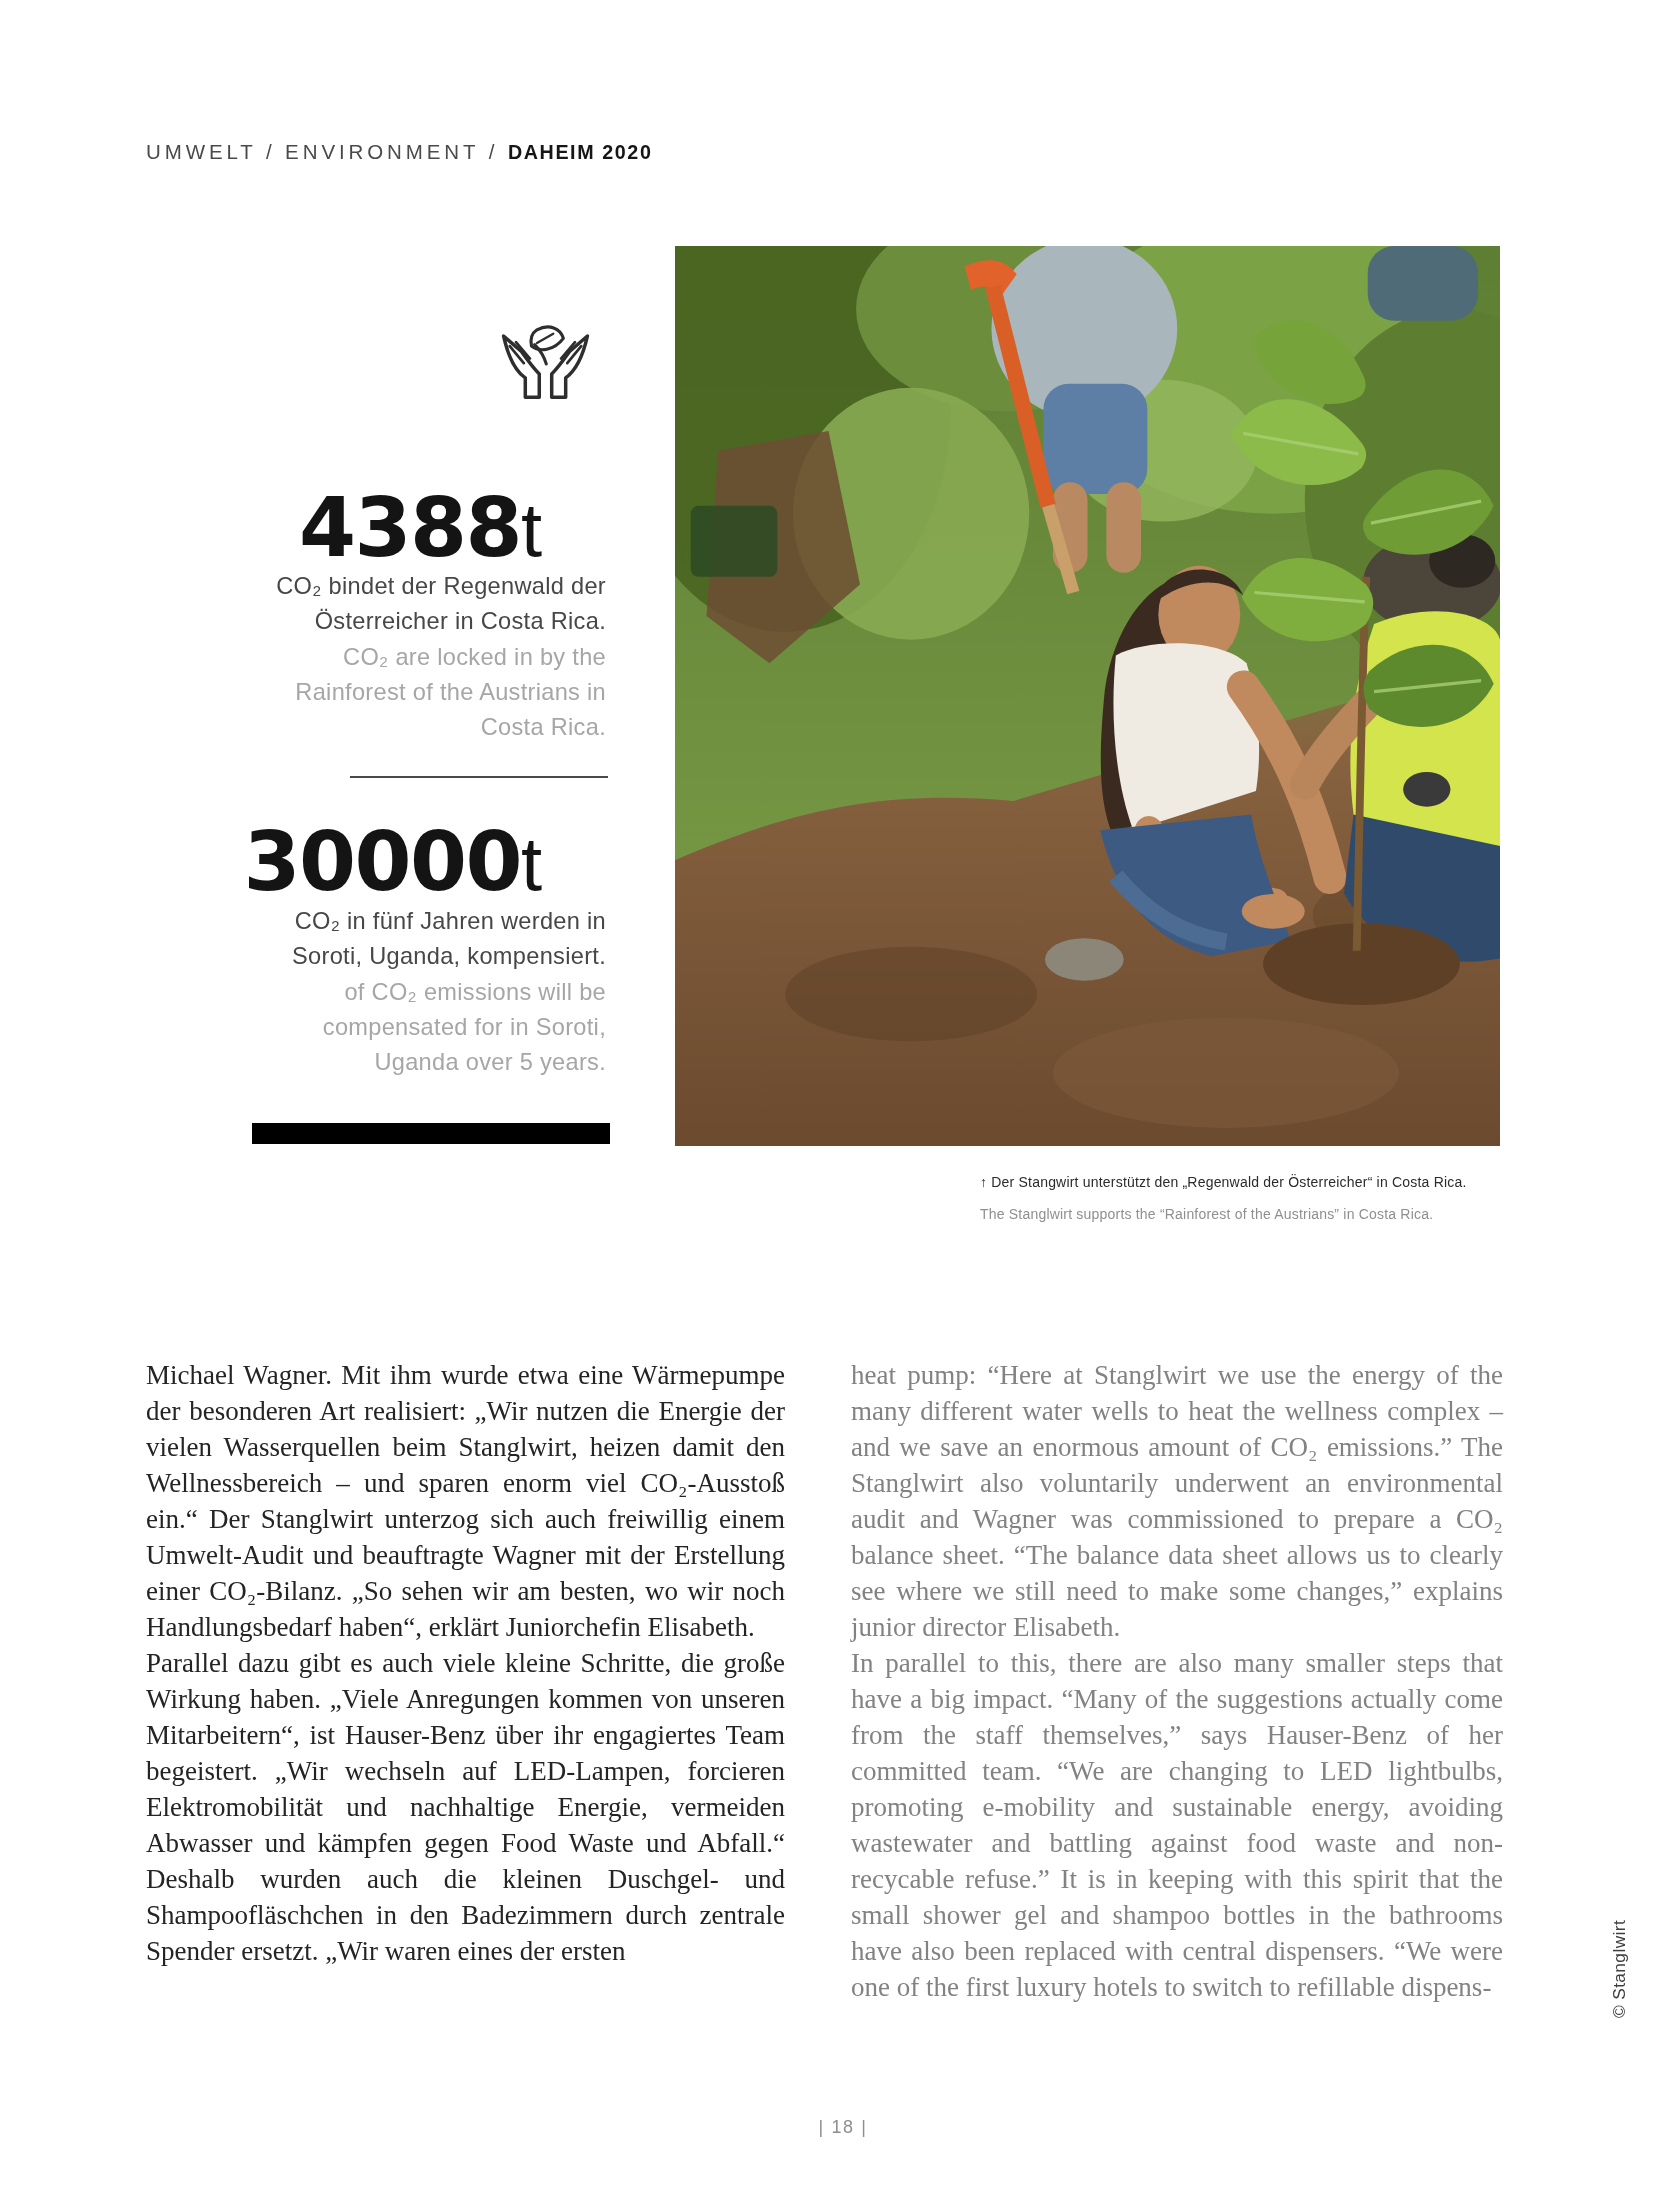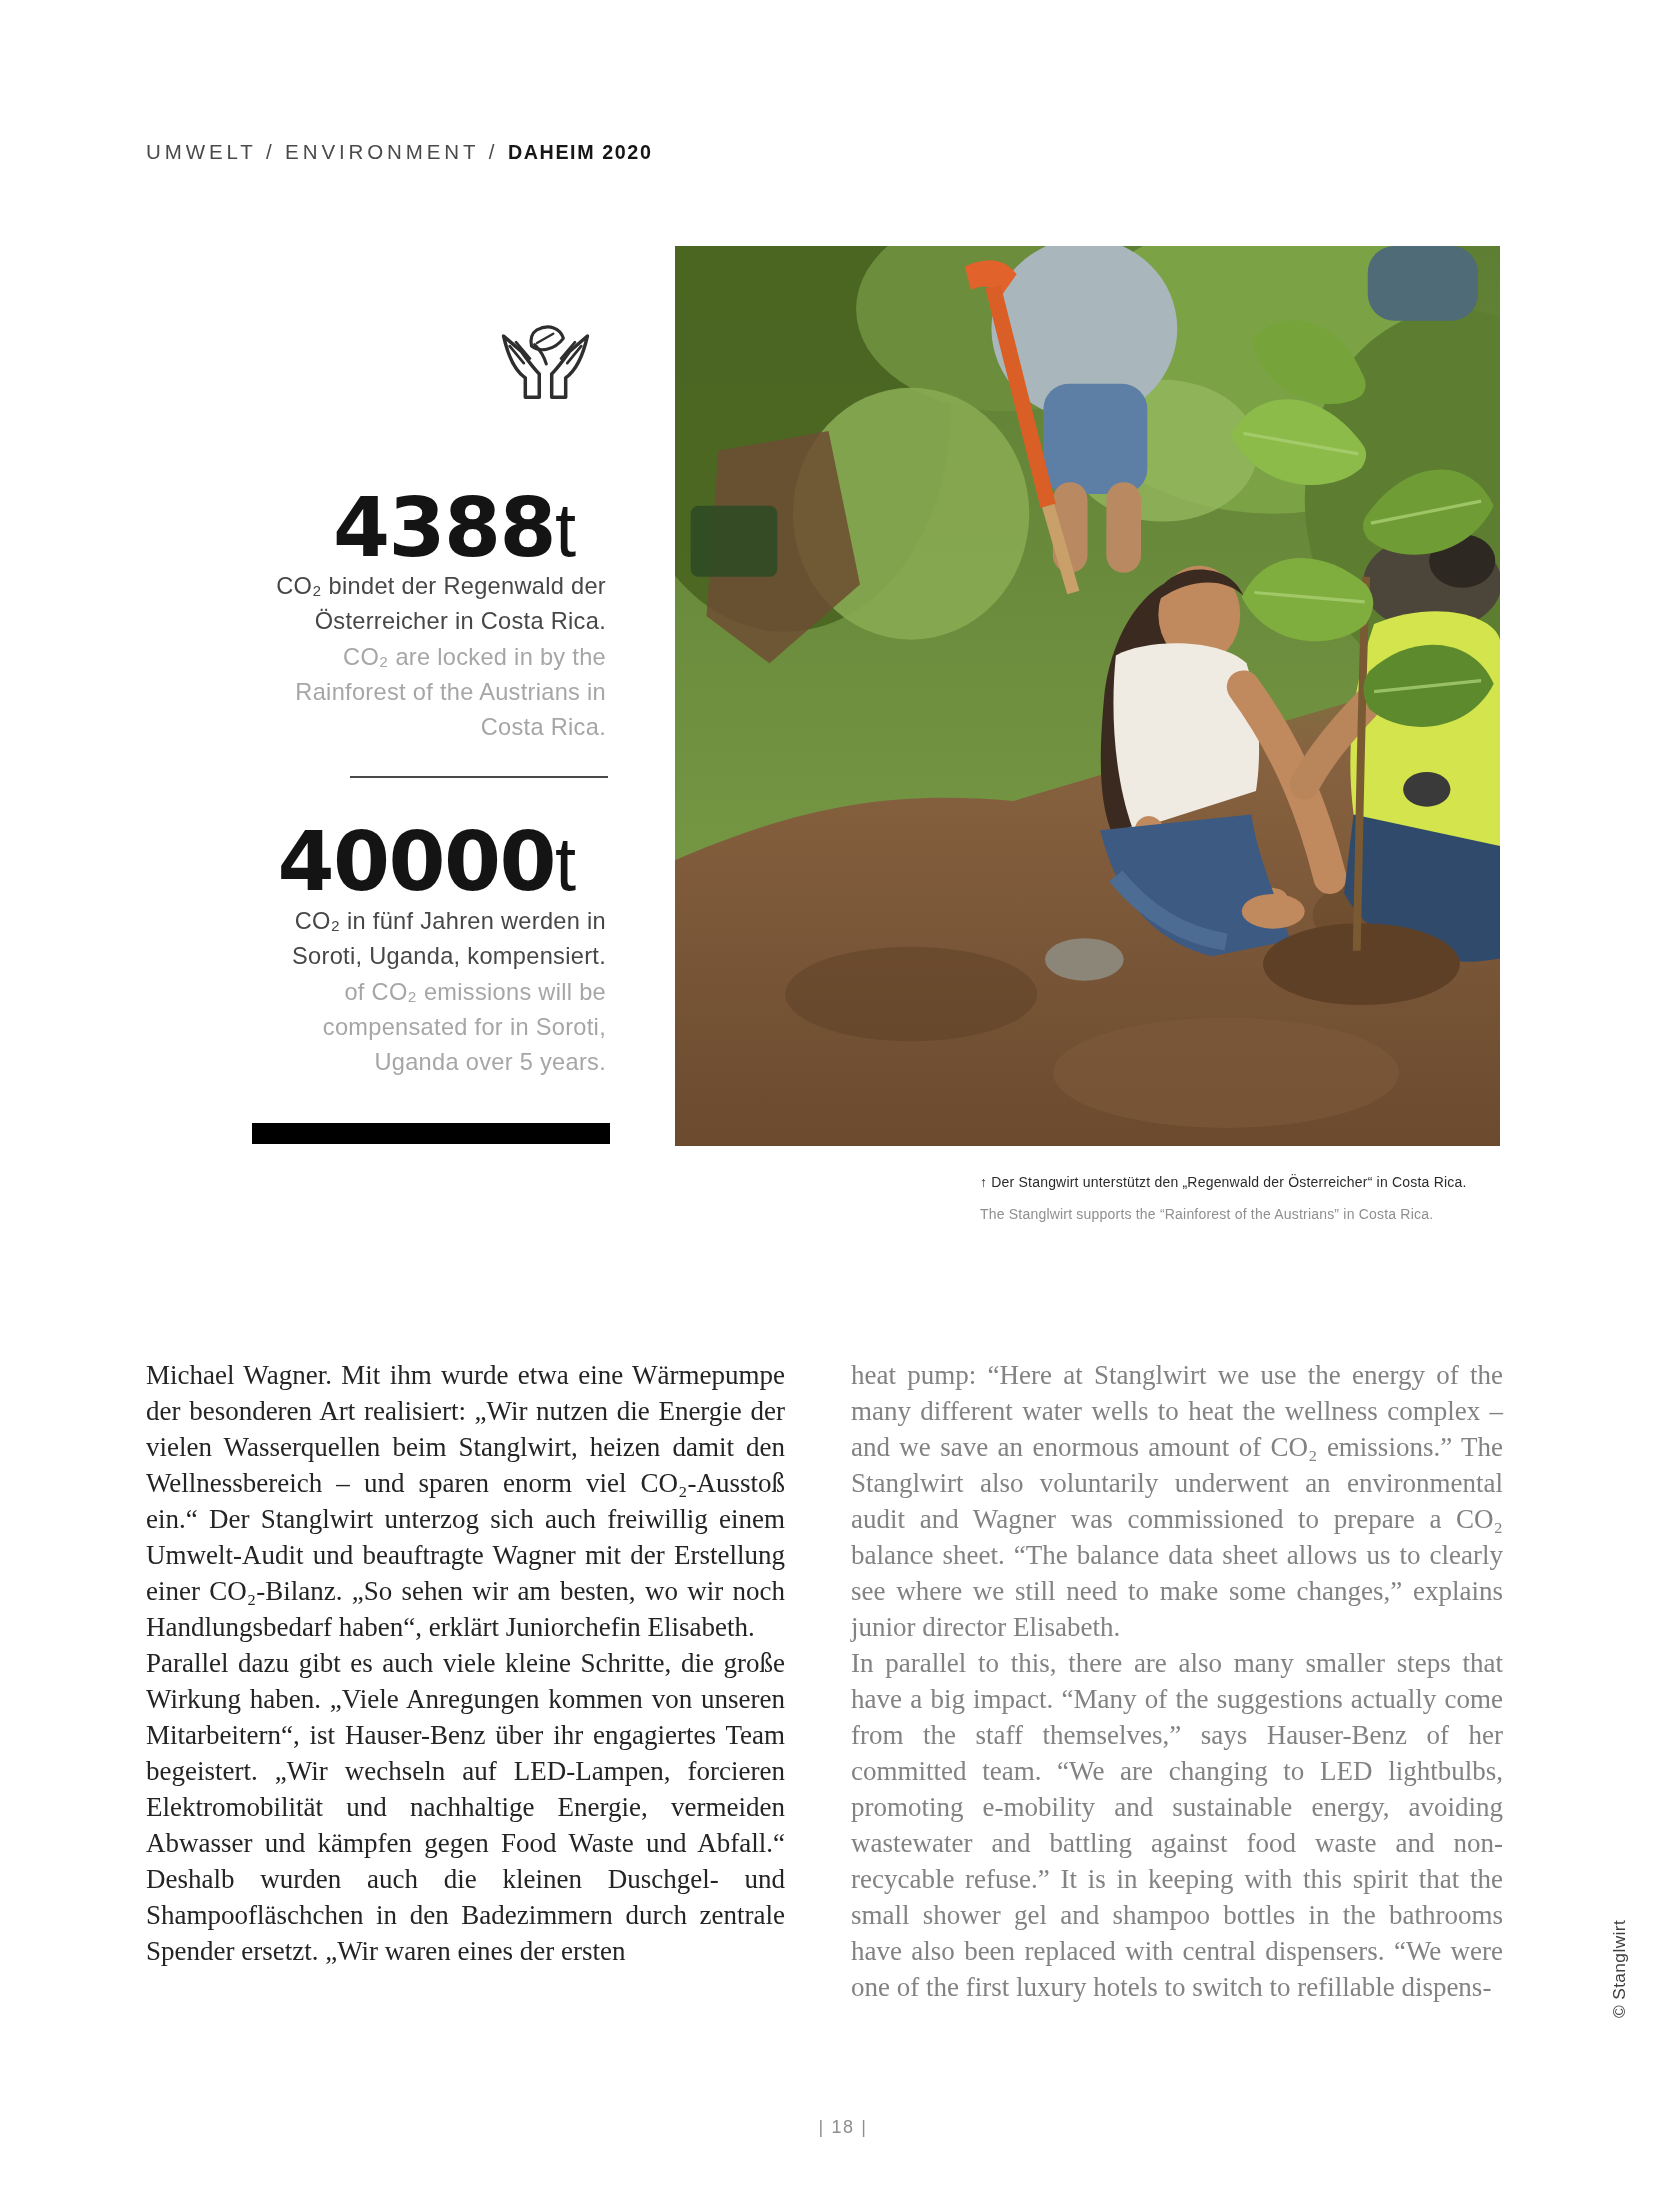--- a/index.html
+++ b/index.html
@@ -20,21 +20,21 @@
     color:#4a4a4a; white-space:nowrap;
   }
   .kicker .issue {
     font-weight:700; color:#161616; letter-spacing:1.6px;
     font-size:19.7px;
   }
 
   
   .stats-icon { position:absolute; left:495px; top:306px; width:101px; height:93px; }
   .stat-number {
-    position:absolute; right:1094px; 
+    position:absolute; right:1128px; 
     white-space:nowrap;
     color:#141414; line-height:1;
     font-family:"DejaVu Sans", sans-serif;
   }
   .stat-number .val { font-weight:700; font-size:82px; letter-spacing:-1.6px; }
   .stat-number .unit { font-weight:400; font-size:76px; font-family:"Liberation Sans", sans-serif; }
   .stat-cap {
     position:absolute; right:1064px; width:347px;
     text-align:right; font-size:23.6px; line-height:35px;
     letter-spacing:0.3px;
@@ -114,21 +114,21 @@
 
   <div class="stat-number" style="top:471px;">
     <span class="val">4388</span><span class="unit">t</span>
   </div>
   <div class="stat-cap cap-de" style="top:553px;">CO₂ bindet der Regenwald der Österreicher in Costa Rica.</div>
   <div class="stat-cap cap-en" style="top:624px;">CO₂ are locked in by the Rainforest of the Austrians in Costa Rica.</div>
 
   <div class="stat-divider"></div>
 
   <div class="stat-number" style="top:805px;">
-    <span class="val">40000</span><span class="unit">t</span>
+    <span class="val">30000</span><span class="unit">t</span>
   </div>
   <div class="stat-cap cap-de" style="top:888px;text-align:right;">CO₂ in fünf Jahren werden in Soroti, Uganda, kompensiert.</div>
   <div class="stat-cap cap-en" style="top:959px;">of CO₂ emissions will be compensated for in Soroti, Uganda over 5 years.</div>
 
   <div class="black-bar"></div>
 
   <div class="photo">
     <svg viewBox="0 0 1048 1143" preserveAspectRatio="none">
       <defs>
         <linearGradient id="gFol" x1="0" y1="0" x2="0" y2="1">

